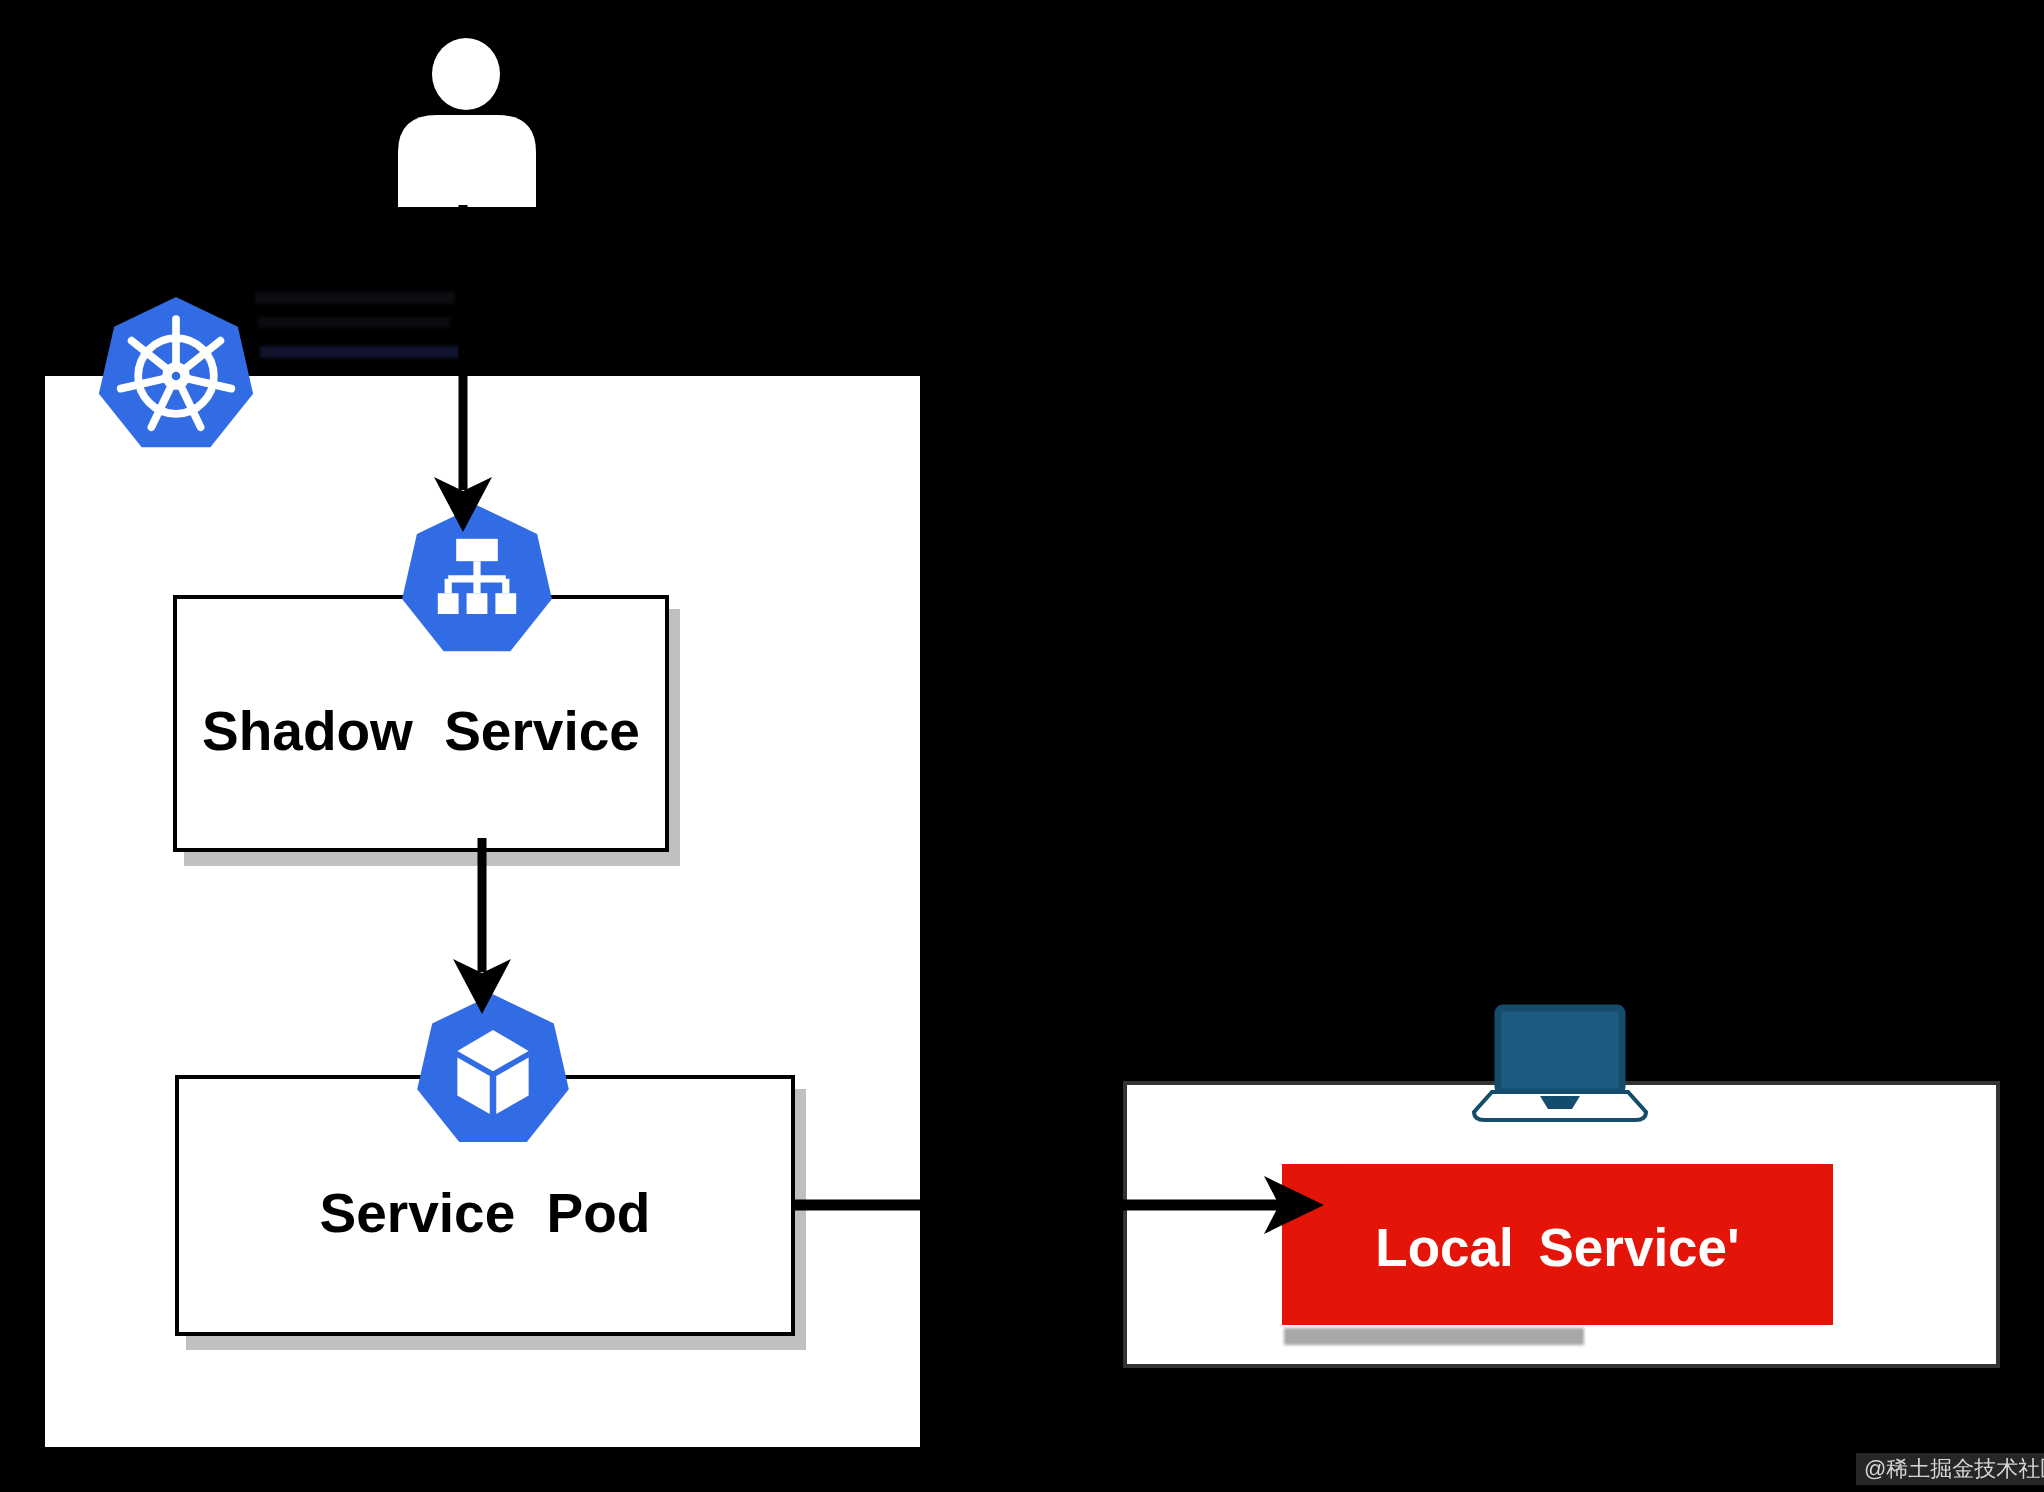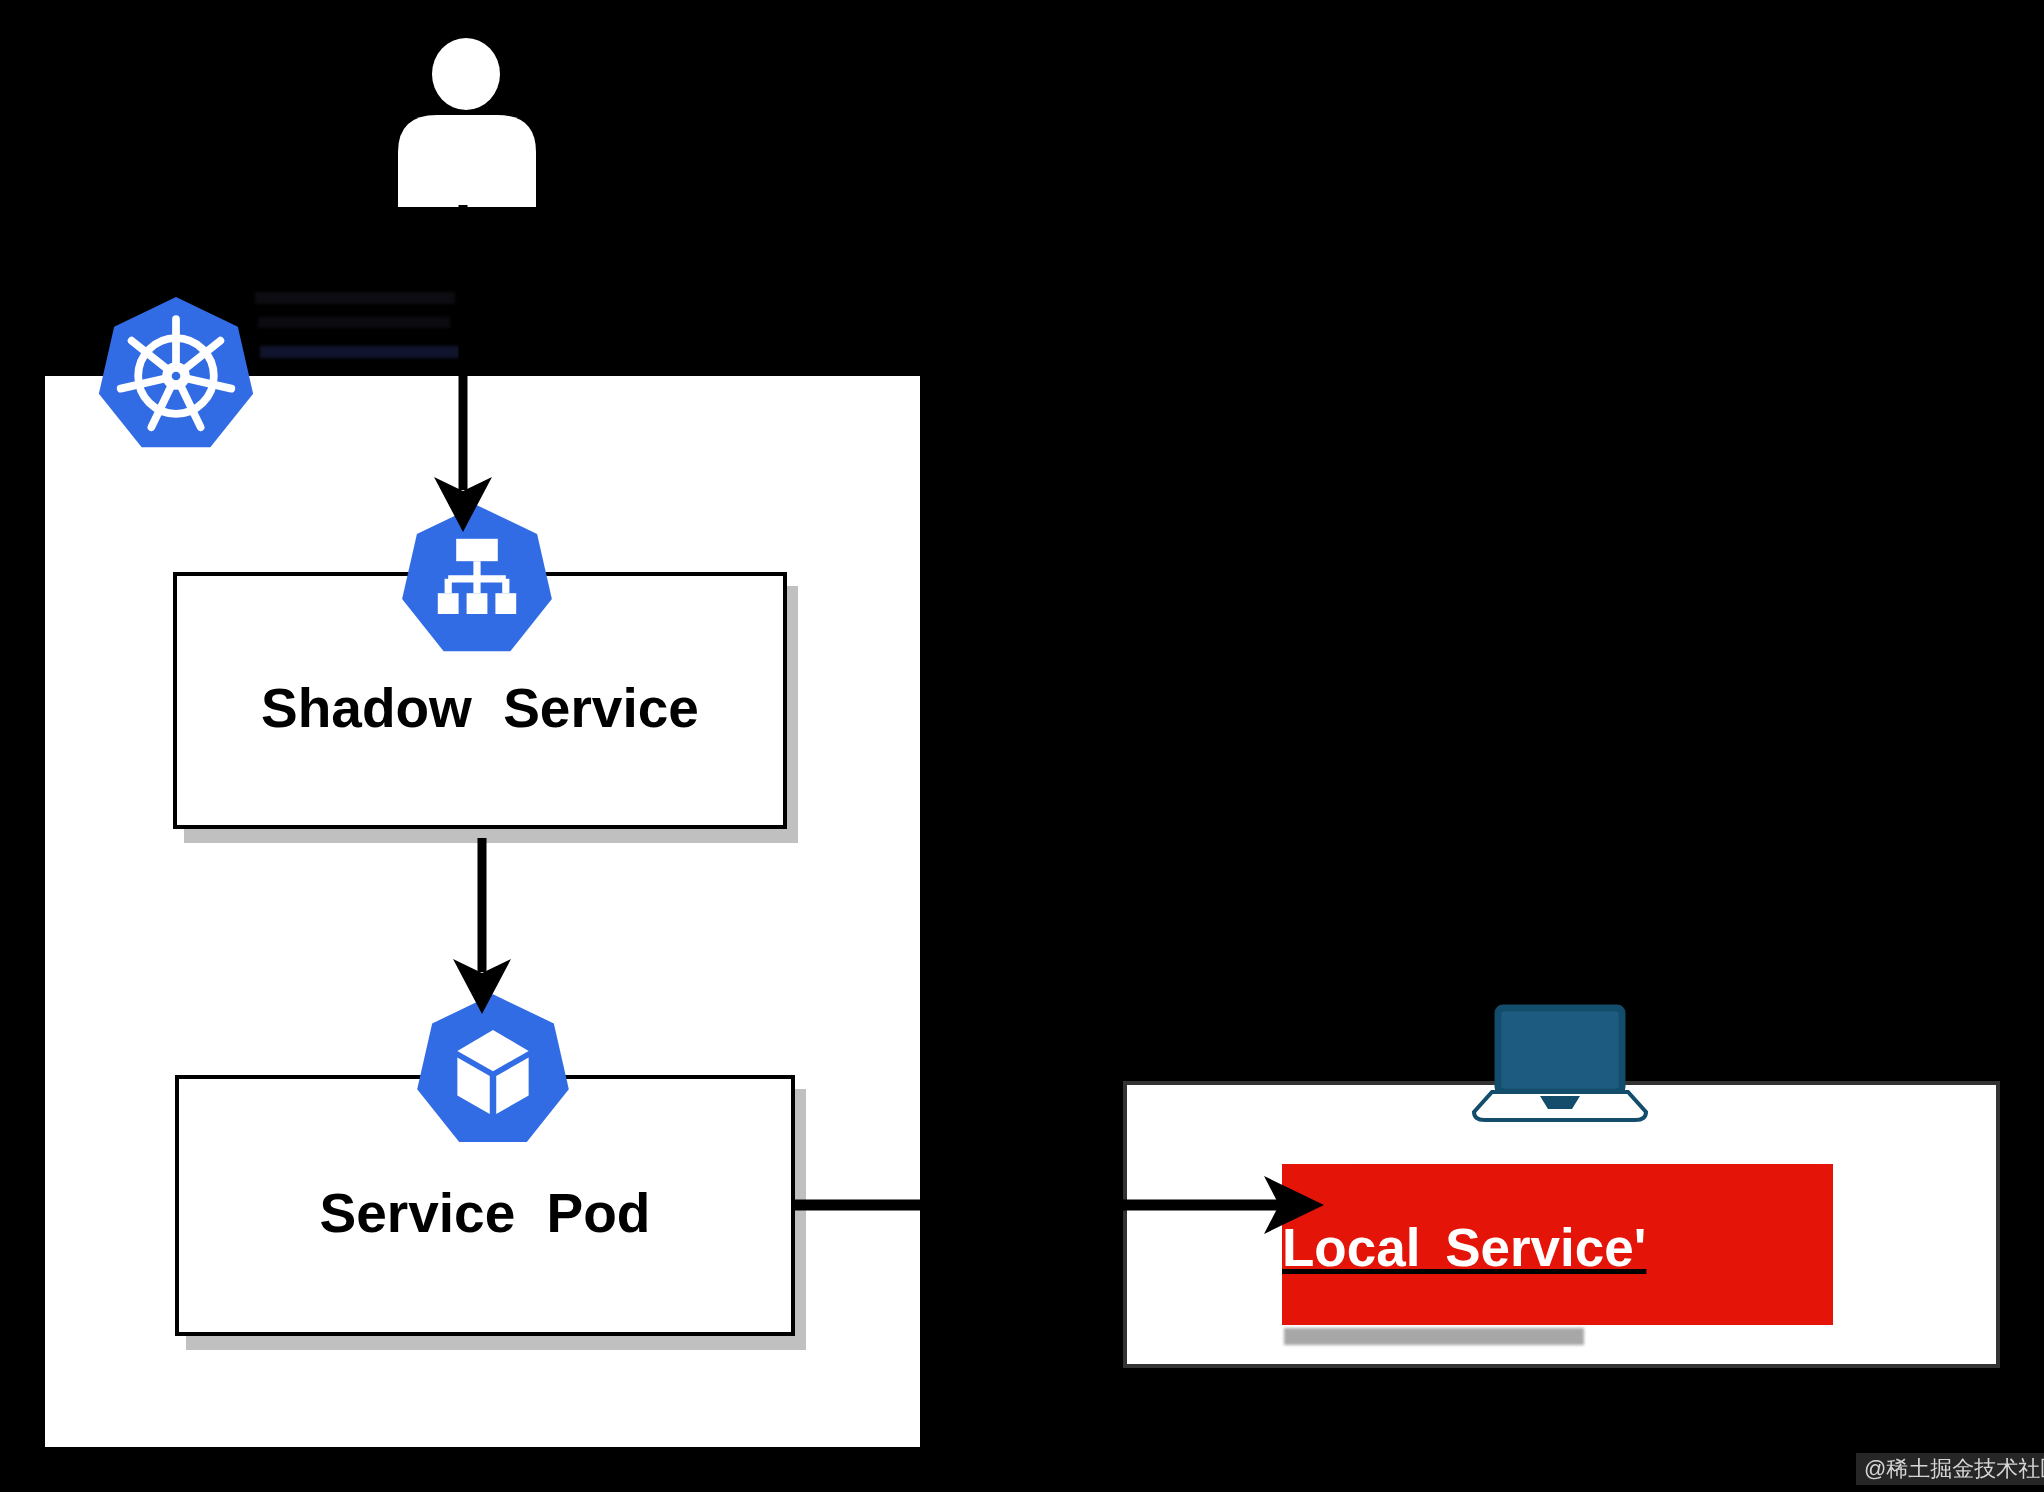--- a/index.html
+++ b/index.html
@@ -27,37 +27,36 @@
   }
   
   .node-box{
     background:#ffffff;
     border:4px solid #000000;
     box-sizing:border-box;
     box-shadow:11px 14px 0 #c0c0c0;
     display:flex;align-items:center;justify-content:center;
     z-index:2;
   }
-  #shadow-service-box{left:173px;top:572px;width:614px;height:257px;}
+  #shadow-service-box{left:173px;top:595px;width:496px;height:257px;}
   #shadow-pod-box{left:175px;top:1075px;width:620px;height:261px;}
   .node-label{
     color:#000;
     font-weight:bold;
     font-size:55px;
     word-spacing:16px;
     letter-spacing:0px;
     padding-top:14px;
   }
   
   #local-service-box{
     left:1282px;top:1164px;width:551px;height:161px;
     background:#e41409;
-    display:flex;align-items:center;justify-content:flex-start;
+    display:flex;align-items:center;justify-content:center;
     z-index:2;
-    text-decoration:underline;
   }
   #local-service-box .node-label{color:#ffffff;font-size:53px;padding-top:6px;word-spacing:10px;}
   
   .icon{z-index:3;}
   #user-icon{left:397px;top:38px;width:140px;height:172px;}
   #k8s-logo{left:90px;top:290px;width:172px;height:172px;}
   #service-icon{left:397px;top:502px;width:160px;height:160px;}
   #pod-icon{left:412px;top:991px;width:162px;height:162px;}
   #laptop-icon{left:1468px;top:1004px;width:184px;height:122px;z-index:3;}
   

